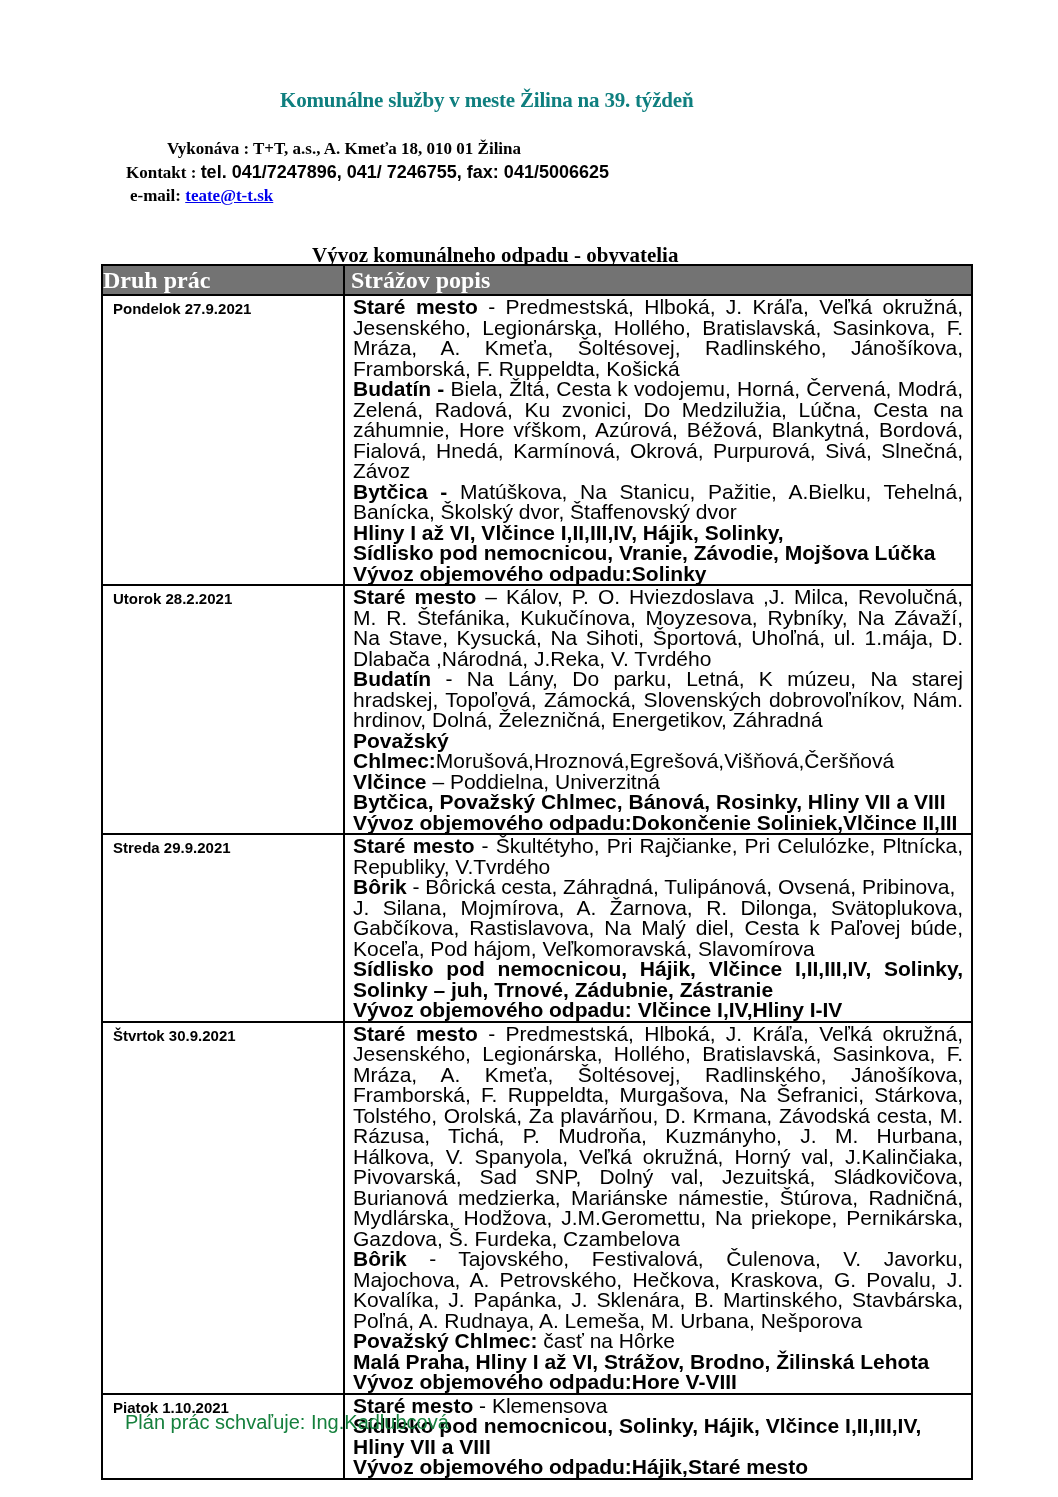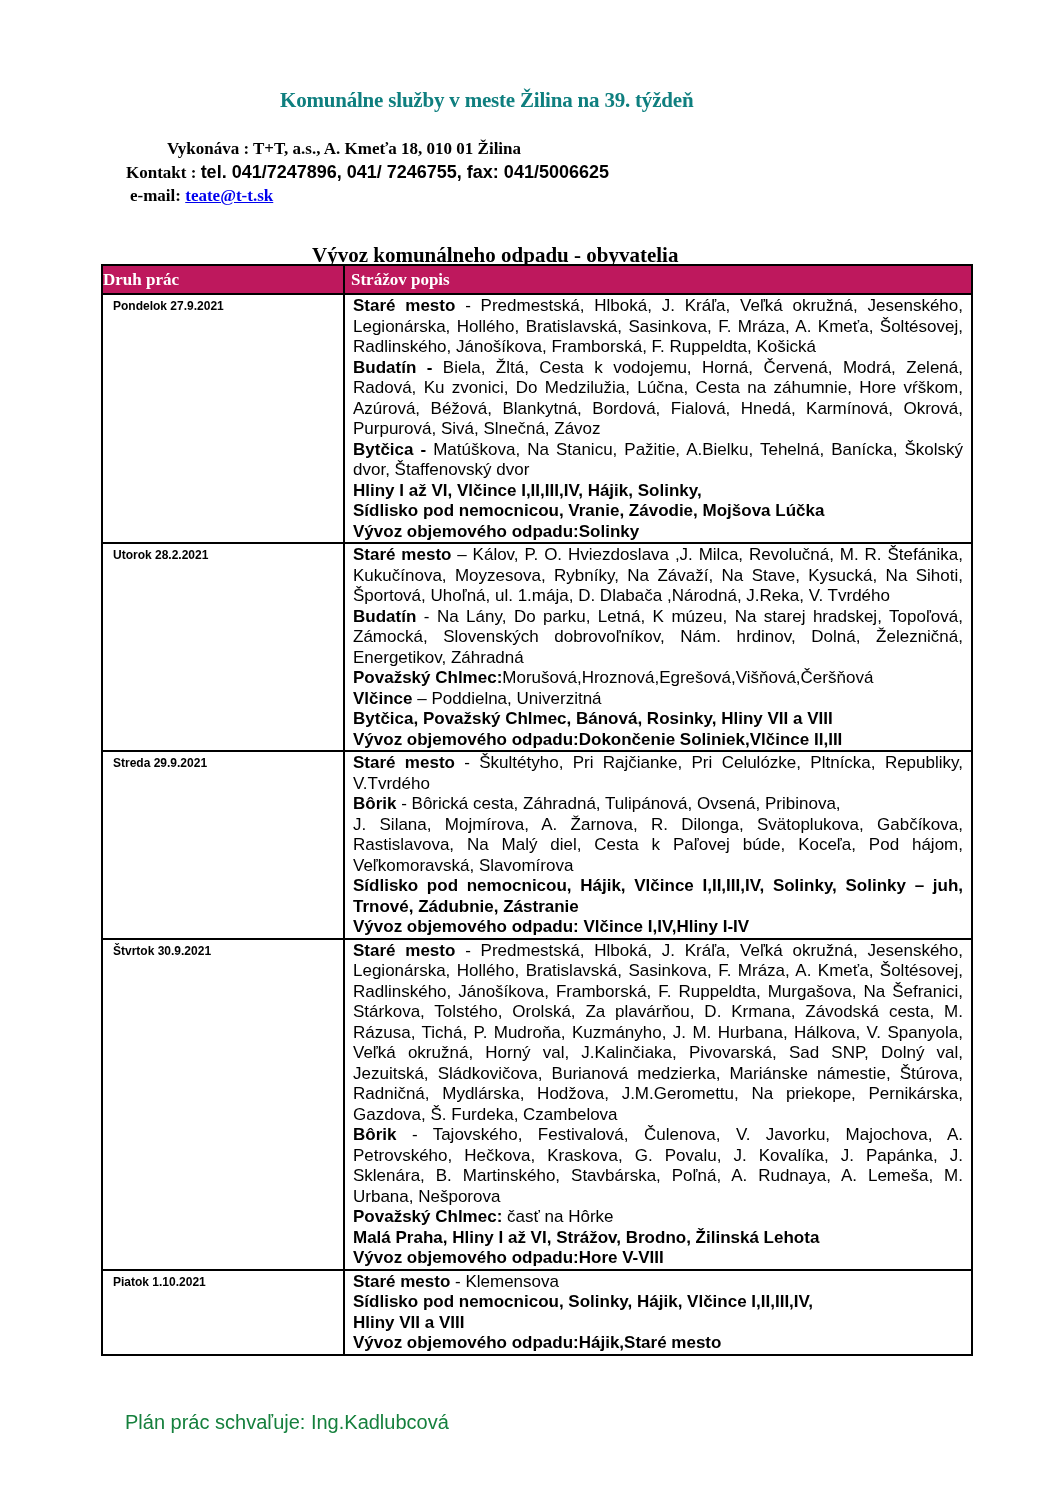--- a/index.html
+++ b/index.html
@@ -26,32 +26,32 @@
     font-size: 21px; color: #000; margin-top: 32px;
   }
   table.sched {
     position: absolute; left: 101px; top: 256px; width: 870px;
     border-collapse: collapse; table-layout: fixed;
     border: 2.5px solid #000;
   }
   table.sched col.c1 { width: 242px; }
   table.sched col.c2 { width: 628px; }
   table.sched th {
-    background: #be185d; color: #fff; text-align: left;
+    background: #737373; color: #fff; text-align: left;
     font-family: "Liberation Serif", serif; font-weight: bold;
-    font-size: 17px; padding: 1px 2px 0 0; height: 26px;
+    font-size: 24px; padding: 1px 2px 0 0; height: 26px;
     border-right: 2px solid #000; border-bottom: 2px solid #000;
   }
   table.sched th.h2 { padding-left: 6px; }
   table.sched td {
     vertical-align: top; border: 2px solid #000;
     font-family: "Liberation Sans", sans-serif; color: #000;
   }
-  td.day { font-weight: bold; font-size: 12px; padding: 4px 12px 0 10px; }
-  td.desc { font-size: 17px; line-height: 20.5px; padding: 1px 8px 0 8px; text-align: justify; }
+  td.day { font-weight: bold; font-size: 15px; padding: 4px 12px 0 10px; }
+  td.desc { font-size: 21px; line-height: 20.5px; padding: 1px 8px 0 8px; text-align: justify; }
   .para { margin: 0; }
   .b { font-weight: bold; }
   .footer {
     position: absolute; left: 125px; top: 1403px;
     font-family: "Liberation Sans", sans-serif; font-size: 20px; color: #15803d;
   }
 </style>
 </head>
 <body>
 

